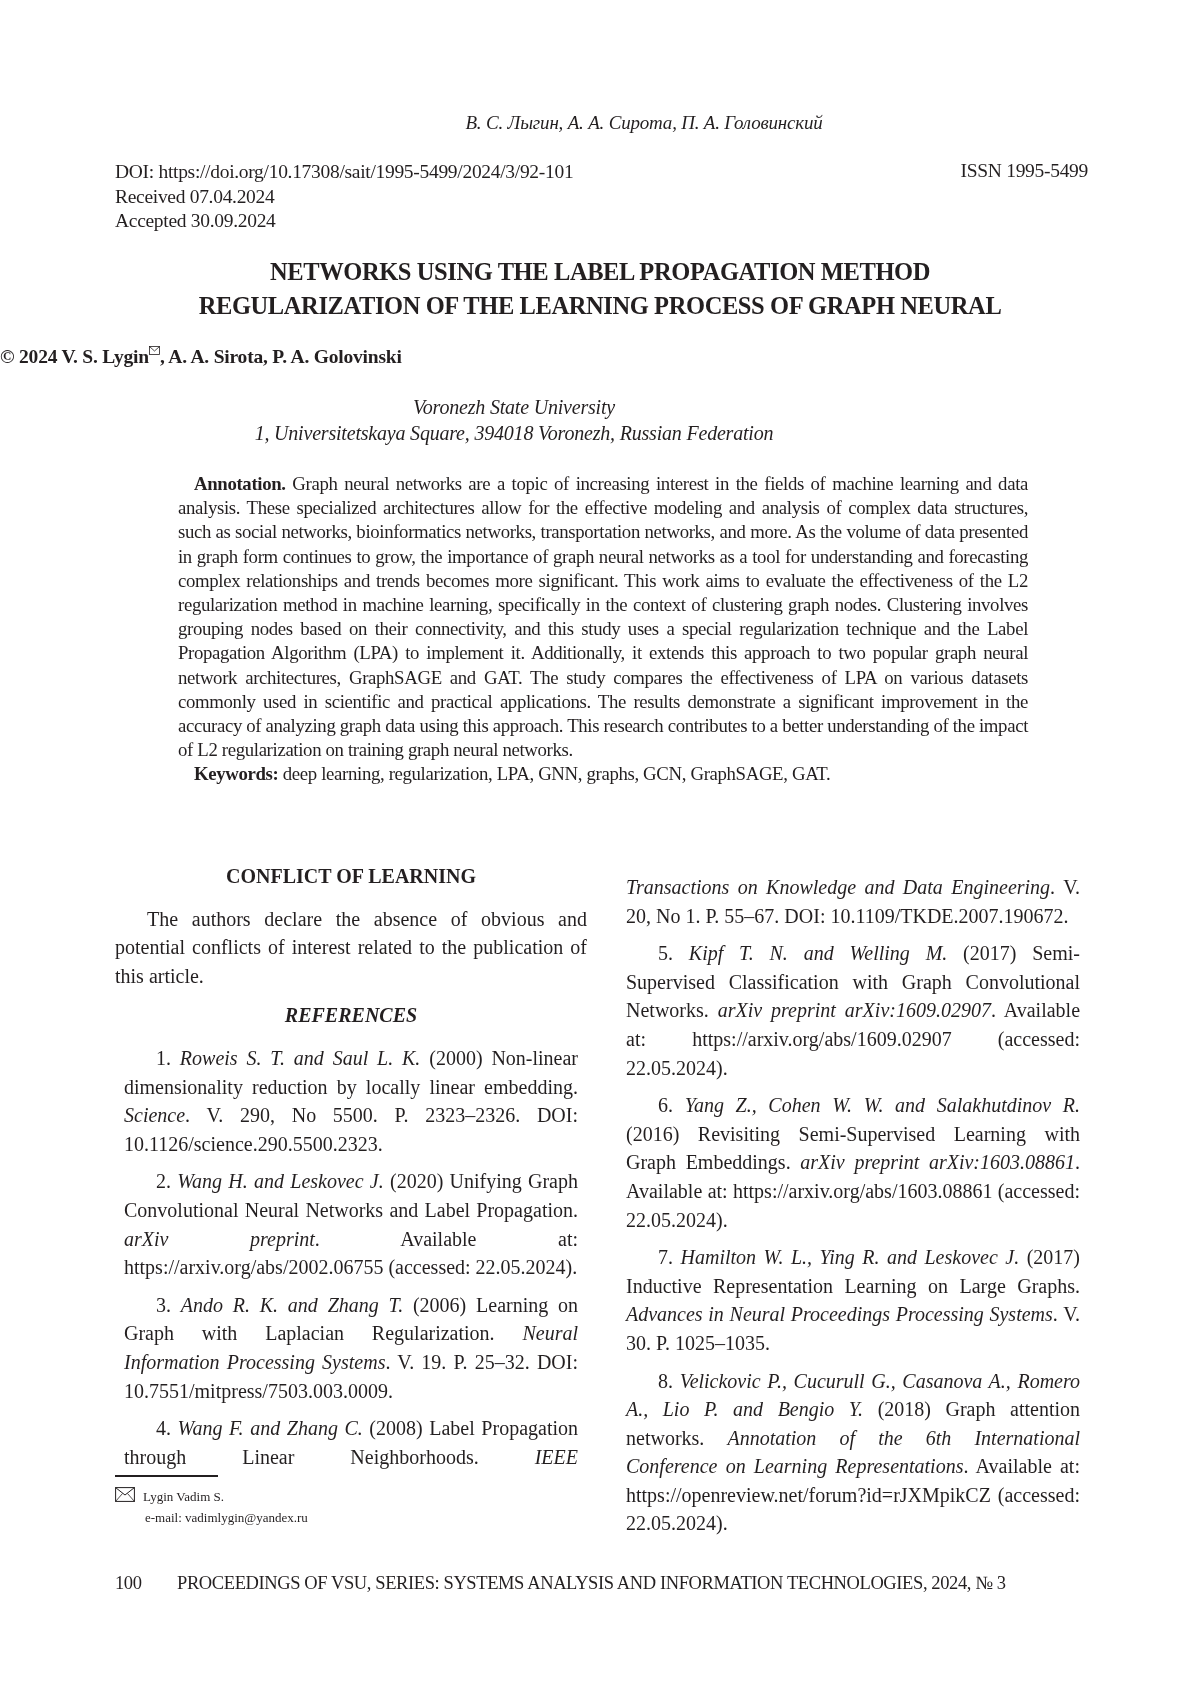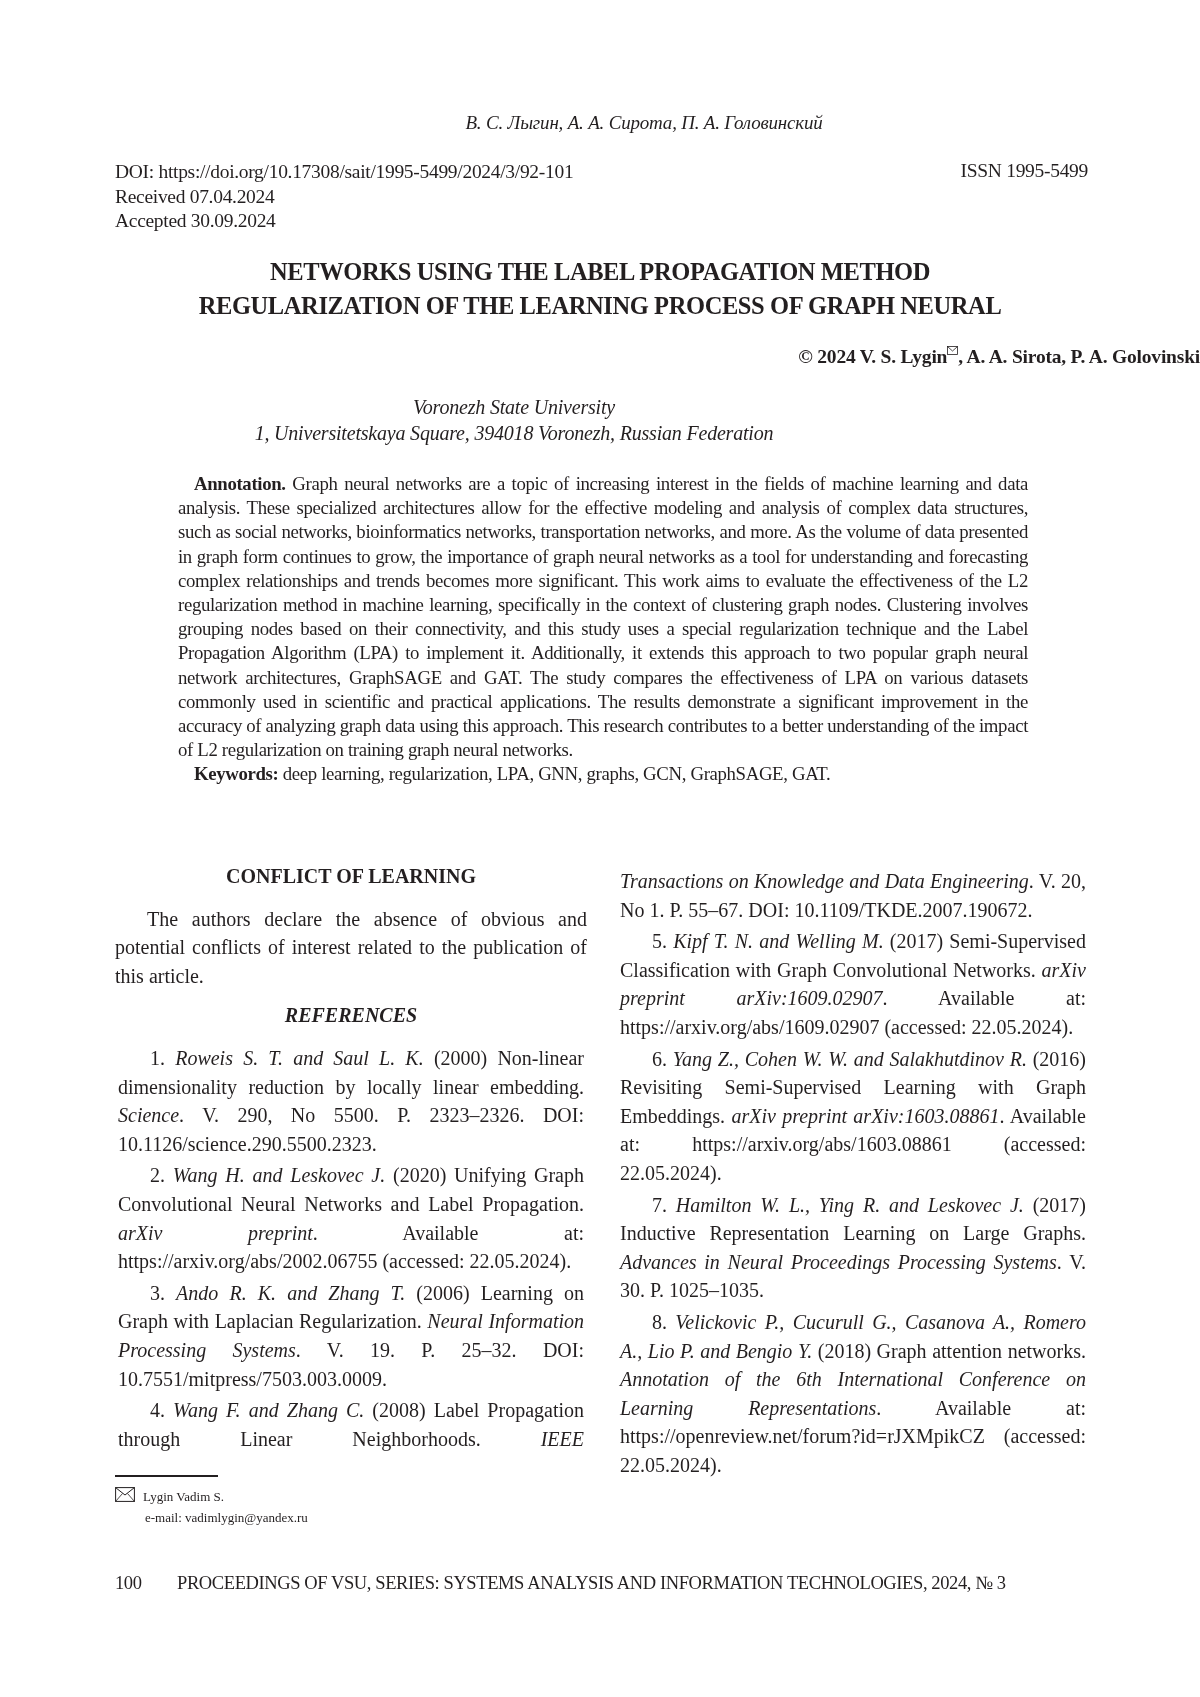--- a/index.html
+++ b/index.html
@@ -13,39 +13,39 @@
     top: 112px; left: 0; width: 1200px; text-align: center;
     font-style: italic; font-size: 19px; letter-spacing: -0.2px; padding-left: 44px;
   }
   .meta { left: 115px; top: 160px; font-size: 19.5px; line-height: 24.5px; letter-spacing: -0.3px; }
   .issn { right: 112px; top: 160px; font-size: 19.5px; letter-spacing: -0.3px; }
   .title {
     top: 255px; left: 120px; width: 960px; text-align: center;
     font-weight: bold; font-size: 24.5px; line-height: 34px; letter-spacing: -0.4px;
   }
   .authors {
-    top: 344px; left: 0; width: 1200px; text-align: right;
+    top: 344px; left: 0; width: 1200px; text-align: left;
     font-weight: bold; font-size: 19.5px; letter-spacing: -0.2px;
   }
   .authors sup { font-weight: normal; font-size: 12px; }
   .affil {
     top: 394px; left: 0; width: 1028px; text-align: center;
     font-style: italic; font-size: 20px; line-height: 26px; letter-spacing: -0.2px;
   }
   .abstract {
     top: 472px; left: 178px; width: 850px;
     font-size: 18.8px; line-height: 24.2px; text-align: justify; letter-spacing: -0.35px;
   }
   .abstract b { font-weight: bold; margin-left: 16px; }
   .col { top: 862px; width: 472px; font-size: 20px; line-height: 28.6px; text-align: justify; }
   .col-left { left: 115px; }
   .col-right { left: 617px; top: 864px; }
   .section-heading { text-align: center; font-weight: bold; font-size: 20px; margin: 0 0 14px 0; }
   .para { text-indent: 32px; margin: 0; }
-  .ref { text-indent: 32px; margin: 3px; }
+  .ref { text-indent: 32px; margin: 9px; }
   .ref .it { font-style: italic; }
   .refs-heading { margin-top: 11px; font-style: italic; }
   .footnote-rule { left: 115px; top: 1475px; width: 103px; height: 2px; background: #231f20; }
   .footnote { left: 115px; top: 1486px; font-size: 13px; line-height: 21px; }
   .footnote .mail-icon { display: inline-block; width: 20px; height: 15px; vertical-align: -1px; margin-right: 8px; }
   .footnote .email { padding-left: 30px; }
   .footer { top: 1573px; left: 115px; width: 975px; font-size: 18.5px; letter-spacing: -0.4px; }
   .footer .page-num { display: inline-block; width: 62px; }
 </style>
 </head>

